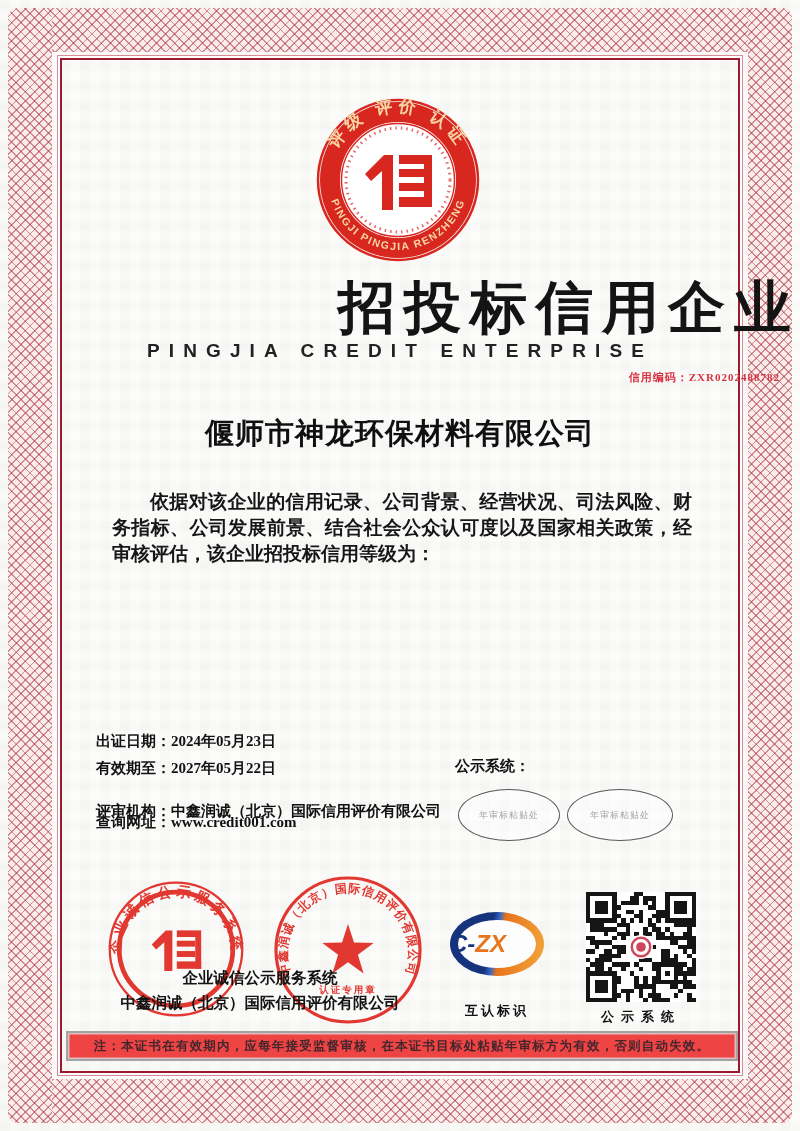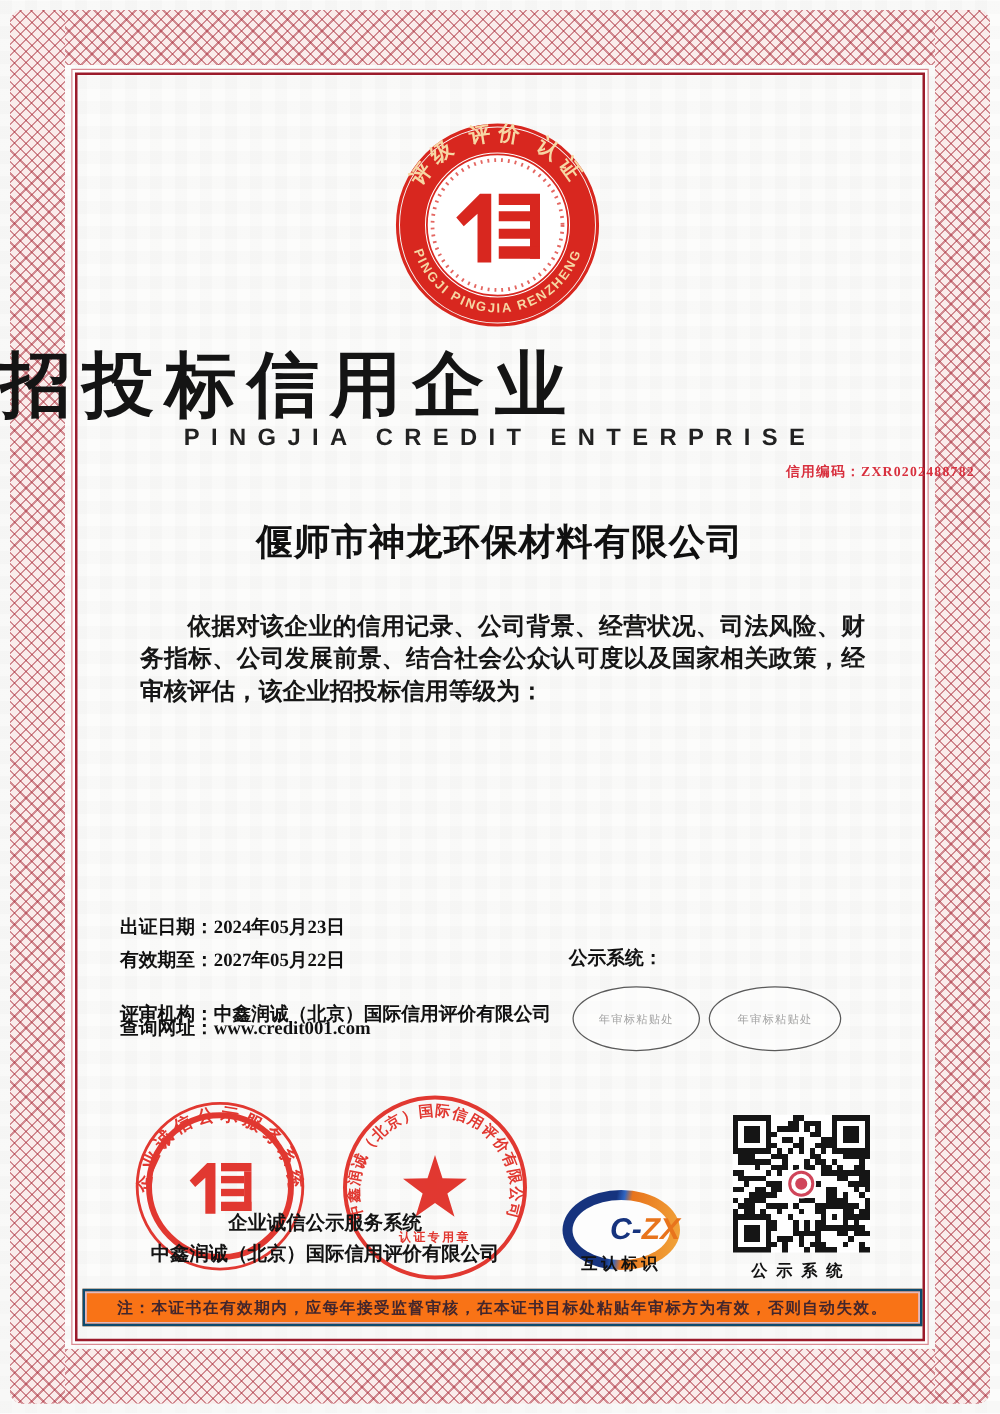--- a/index.html
+++ b/index.html
@@ -18,53 +18,53 @@
          linear-gradient(#faeceb,#faeceb);}
   .lat.t{left:8px;right:8px;top:8px;height:44px;border-radius:10px;}
   .lat.b{left:8px;right:8px;bottom:8px;height:44px;border-radius:10px;}
   .lat.l{left:8px;top:8px;bottom:8px;width:44px;border-radius:10px;}
   .lat.r{right:8px;top:8px;bottom:8px;width:44px;border-radius:10px;}
   .frame{position:absolute;left:60px;right:60px;top:58px;bottom:58px;border:2.5px solid #9b1b2b;
          box-shadow:0 0 0 2px #fff, 0 0 0 3px #d98a92;}
   
   .seal-top{left:314px;top:96px;width:168px;height:168px;}
   
-  .title{left:0;right:0;top:270px;text-align:left;font-family:"Liberation Sans",sans-serif;
+  .title{left:0;right:0;top:270px;text-align:right;font-family:"Liberation Sans",sans-serif;
          font-weight:900;font-size:57px;letter-spacing:9px;color:#141414;}
   .subtitle{left:0;right:0;top:340px;text-align:center;font-family:"Liberation Sans",sans-serif;
          font-weight:700;font-size:19px;letter-spacing:.48em;color:#222;}
   .credit-line{right:20px;top:370px;font-weight:700;font-size:11px;color:#d8303e;letter-spacing:1px;}
   .company{left:0;right:0;top:414px;text-align:center;font-weight:900;font-size:29px;letter-spacing:1px;color:#101010;}
   .uscc{left:0;right:0;top:450px;text-align:center;font-weight:700;font-size:13.5px;color:#e54b63;letter-spacing:.5px;}
   .para{left:112px;top:489px;width:580px;font-size:19px;font-weight:700;line-height:26px;
         text-align:justify;text-indent:2em;color:#161616;}
   .grade{left:0;right:0;top:594px;text-align:center;font-weight:900;font-size:82px;letter-spacing:4px;color:#d41c24;}
   
   .info-row{left:96px;font-size:15px;font-weight:700;color:#111;white-space:nowrap;}
   .annual-label{left:455px;top:757px;font-size:15px;font-weight:700;color:#111;}
   .oval{border:1.5px solid #5a5a5a;border-radius:50%;display:flex;align-items:center;justify-content:center;
         font-size:9px;color:#a3a3a3;letter-spacing:1px;background:rgba(255,255,255,.4);}
   
   .seal{opacity:.93;}
   .caption{position:absolute;text-align:center;font-weight:800;font-size:15.5px;color:#131313;white-space:nowrap;}
-  .mutual{left:450px;top:952px;width:94px;height:64px;border-radius:50%;
+  .mutual{left:450px;top:912px;width:94px;height:64px;border-radius:50%;
           background:linear-gradient(100deg,#16337e 42%,#2f66c4 48%,#e8741c 54%,#f2a83c 100%);
-          display:flex;align-items:center;justify-content:flex-end;}
+          display:flex;align-items:center;justify-content:flex-start;}
   .mutual::before{content:"";position:absolute;inset:8px;border-radius:50%;background:#fdfdfd;}
   .mutual-text{position:relative;font-family:"Liberation Sans",sans-serif;font-style:italic;
           font-weight:900;font-size:24px;letter-spacing:0;}
   .mutual-text .c{color:#16337e;} .mutual-text .zx{color:#e8741c;}
   .mutual-cap{left:448px;top:1002px;width:98px;text-align:center;font-weight:700;font-size:13px;
           letter-spacing:3px;color:#111;}
   .qr-box{left:586px;top:892px;width:110px;height:110px;background:#fff;}
   .qr-cap{left:570px;top:1008px;width:142px;text-align:center;font-weight:700;font-size:13px;
           letter-spacing:7px;color:#111;}
   
-  .note{left:66px;top:1031px;width:668px;height:26px;border:2px solid #0c4a6e;
-        box-shadow:0 0 0 1.5px #e3b9bd inset;background:#f97316;
+  .note{left:66px;top:1031px;width:668px;height:26px;border:2px solid #a3a3a3;
+        box-shadow:0 0 0 1.5px #e3b9bd inset;background:#ef4444;
         display:flex;align-items:center;justify-content:center;
         font-size:12.5px;font-weight:700;letter-spacing:1.2px;color:#43262c;white-space:nowrap;}
   svg{display:block;}
 </style>
 </head>
 <body>
 
 <div class="page">
 
   <div class="lat t"></div>

